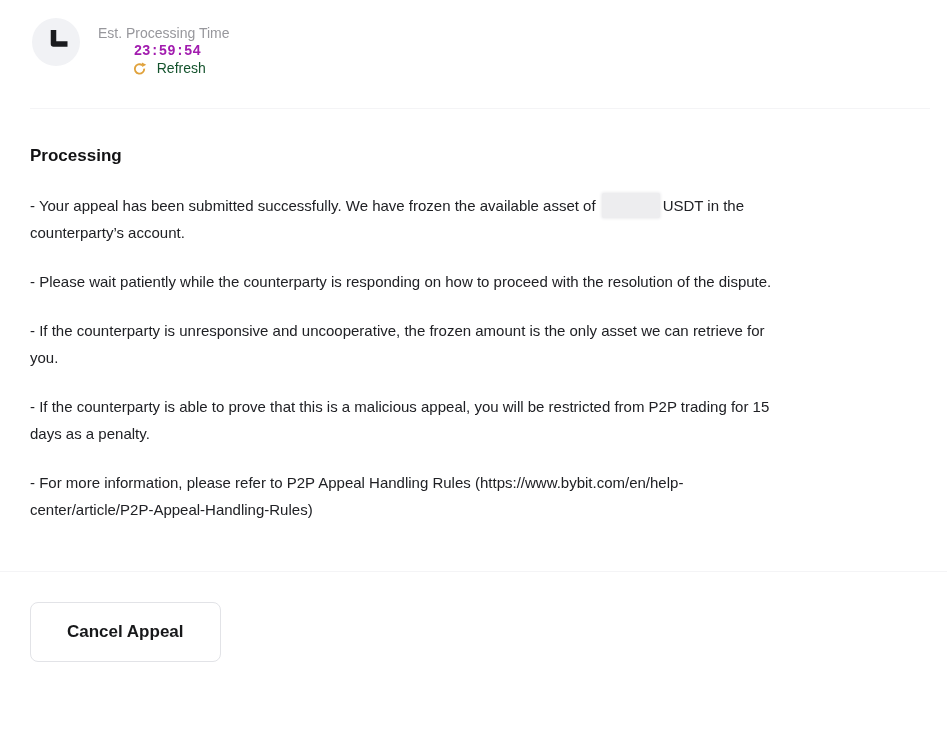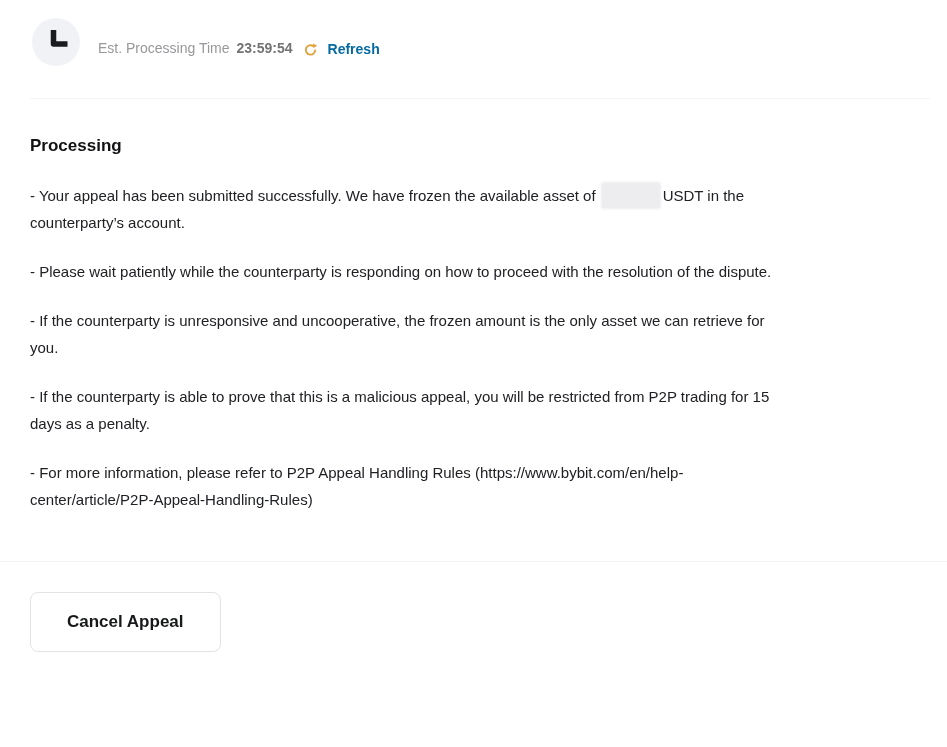--- a/index.html
+++ b/index.html
@@ -28,40 +28,41 @@
   .header-text { margin-left: 18px; padding-top: 1px; }
   .page-title {
     margin: 0;
     font-size: 22px;
     font-weight: 700;
     line-height: 28px;
     letter-spacing: -0.2px;
     color: #121214;
   }
   .subtitle-row {
-    margin-top: 20px;
+    margin-top: 5px;
     display: flex;
-    align-items: flex-end;
+    align-items: center;
     font-size: 14px;
     line-height: 18px;
+    flex-direction: column;
   }
   .sub-label { color: #97979c; }
-  .countdown { color: #737373; font-weight: 700; margin-left: 7px; }
+  .countdown { color: #a21caf; font-weight: 700; margin-left: 7px; font-family: Liberation Mono, monospace; }
   .refresh-btn {
     display: inline-flex;
     align-items: center;
     gap: 10px;
     margin-left: 10px;
     padding: 0;
     border: none;
     background: transparent;
-    color: #0369a1;
+    color: #14532d;
     font-family: inherit;
     font-size: 14px;
-    font-weight: 700;
+    font-weight: 400;
     cursor: pointer;
   }
 
   .divider-top {
     height: 1px;
     background: #f4f4f6;
     margin: 32px 17px 0 30px;
   }
 
   

